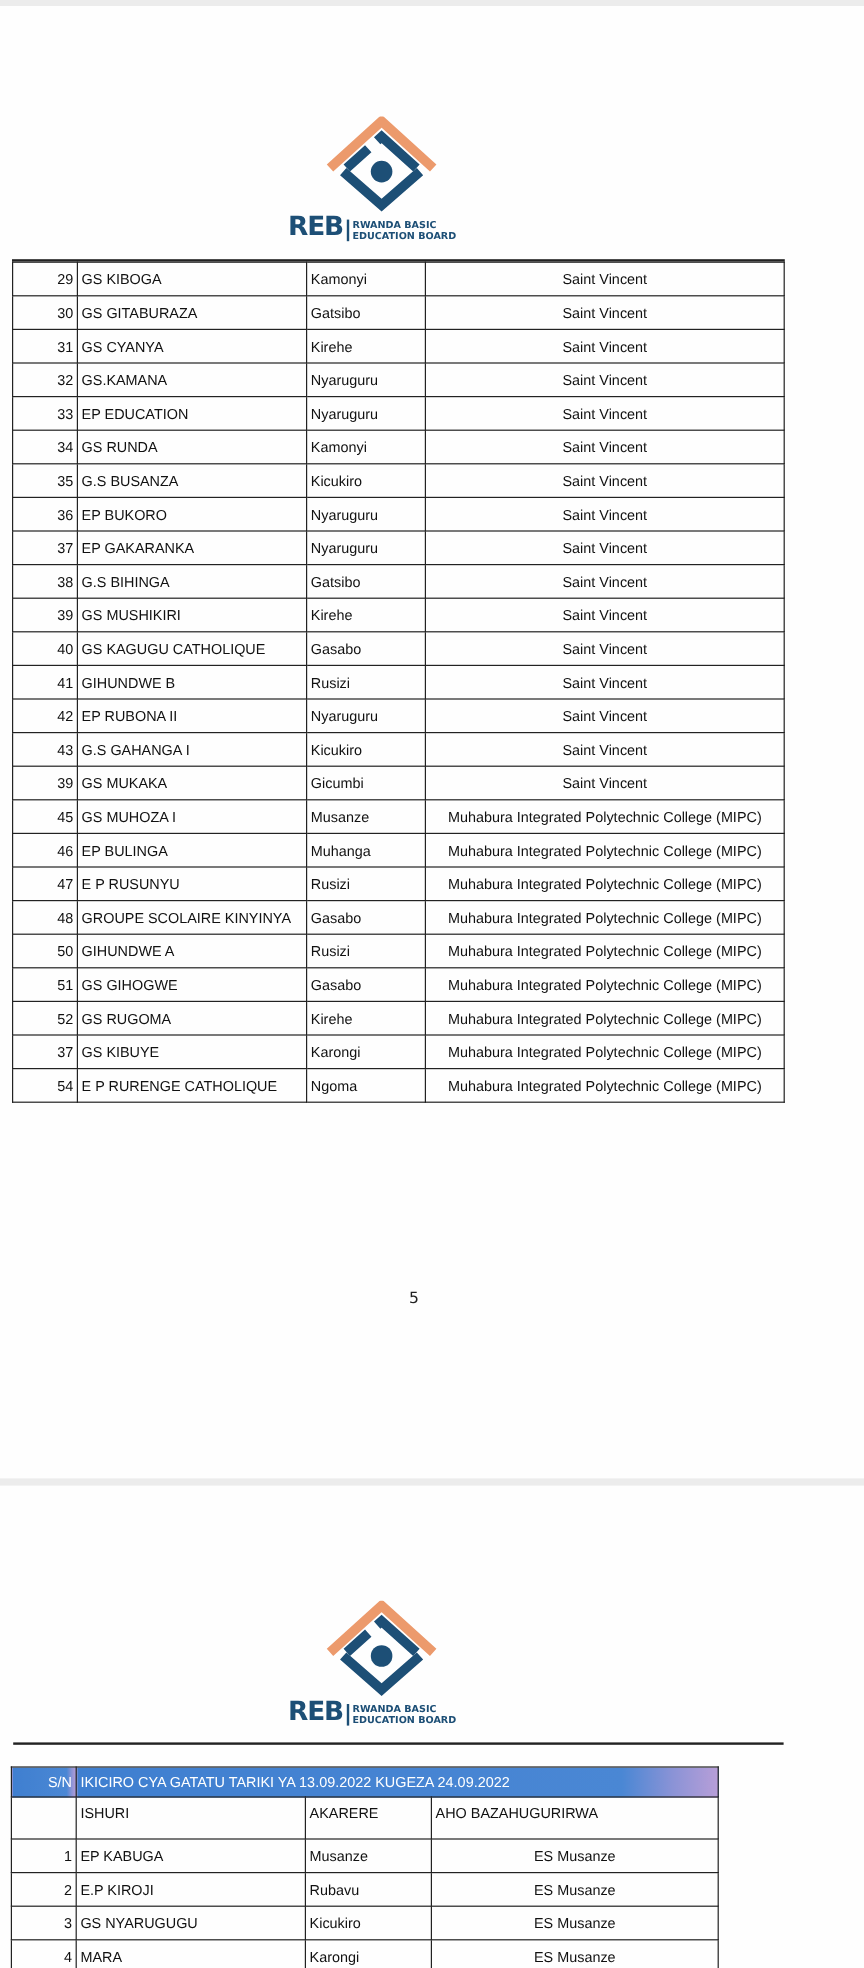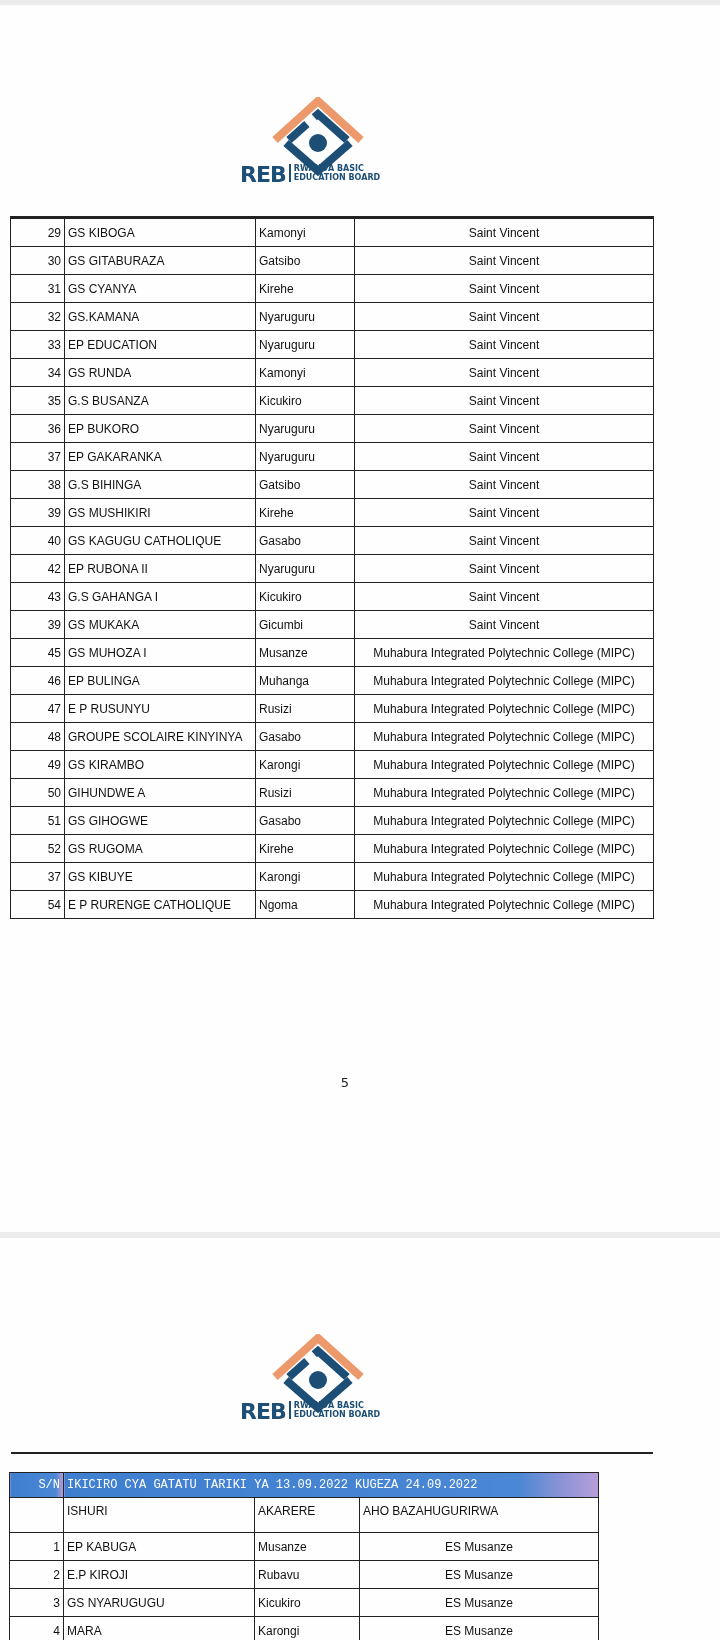--- a/index.html
+++ b/index.html
@@ -23,23 +23,23 @@
 
   .logo {
     position: absolute;
     width: 160px;
     height: 110px;
   }
   .logo svg { display: block; }
   .logo-text {
     position: absolute;
     left: 0;
-    top: 67px;
+    top: 82px;
     display: flex;
-    align-items: flex-start;
+    align-items: flex-end;
     white-space: nowrap;
   }
   .logo-reb {
     font-family: "DejaVu Sans", sans-serif;
     font-weight: bold;
     font-size: 22px;
     color: #1d4f76;
     letter-spacing: -1px;
     line-height: 22px;
   }
@@ -85,21 +85,20 @@
     font-family: "DejaVu Sans", sans-serif;
     font-size: 13px;
     color: #222;
   }
 
   table.doc2 td.bluehdr {
     background: linear-gradient(90deg, #3f7fd0 0%, #4a87d4 85%, #8b93d6 93%, #b79ed8 100%);
     color: #fff;
     font-weight: normal;
     height: 24px;
-    font-family: Liberation Mono, monospace;
   }
   table.doc2 td.colhdr {
     font-weight: normal;
     vertical-align: top;
     padding-top: 6px;
     height: 28px;
     margin-left: 11px;
   }
 </style>
 </head>
@@ -193,20 +192,26 @@
           <td class="district">Kirehe</td>
           <td class="host">Saint Vincent</td>
         </tr>
         <tr>
           <td class="sn">40</td>
           <td class="school">GS KAGUGU CATHOLIQUE</td>
           <td class="district">Gasabo</td>
           <td class="host">Saint Vincent</td>
         </tr>
         <tr>
+          <td class="sn">41</td>
+          <td class="school">GIHUNDWE B</td>
+          <td class="district">Rusizi</td>
+          <td class="host">Saint Vincent</td>
+        </tr>
+        <tr>
           <td class="sn">42</td>
           <td class="school">EP RUBONA II</td>
           <td class="district">Nyaruguru</td>
           <td class="host">Saint Vincent</td>
         </tr>
         <tr>
           <td class="sn">43</td>
           <td class="school">G.S GAHANGA I</td>
           <td class="district">Kicukiro</td>
           <td class="host">Saint Vincent</td>
@@ -232,26 +237,20 @@
         <tr>
           <td class="sn">47</td>
           <td class="school">E P RUSUNYU</td>
           <td class="district">Rusizi</td>
           <td class="host">Muhabura Integrated Polytechnic College (MIPC)</td>
         </tr>
         <tr>
           <td class="sn">48</td>
           <td class="school">GROUPE SCOLAIRE KINYINYA</td>
           <td class="district">Gasabo</td>
-          <td class="host">Muhabura Integrated Polytechnic College (MIPC)</td>
-        </tr>
-        <tr>
-          <td class="sn">49</td>
-          <td class="school">GS KIRAMBO</td>
-          <td class="district">Karongi</td>
           <td class="host">Muhabura Integrated Polytechnic College (MIPC)</td>
         </tr>
         <tr>
           <td class="sn">50</td>
           <td class="school">GIHUNDWE A</td>
           <td class="district">Rusizi</td>
           <td class="host">Muhabura Integrated Polytechnic College (MIPC)</td>
         </tr>
         <tr>
           <td class="sn">51</td>

